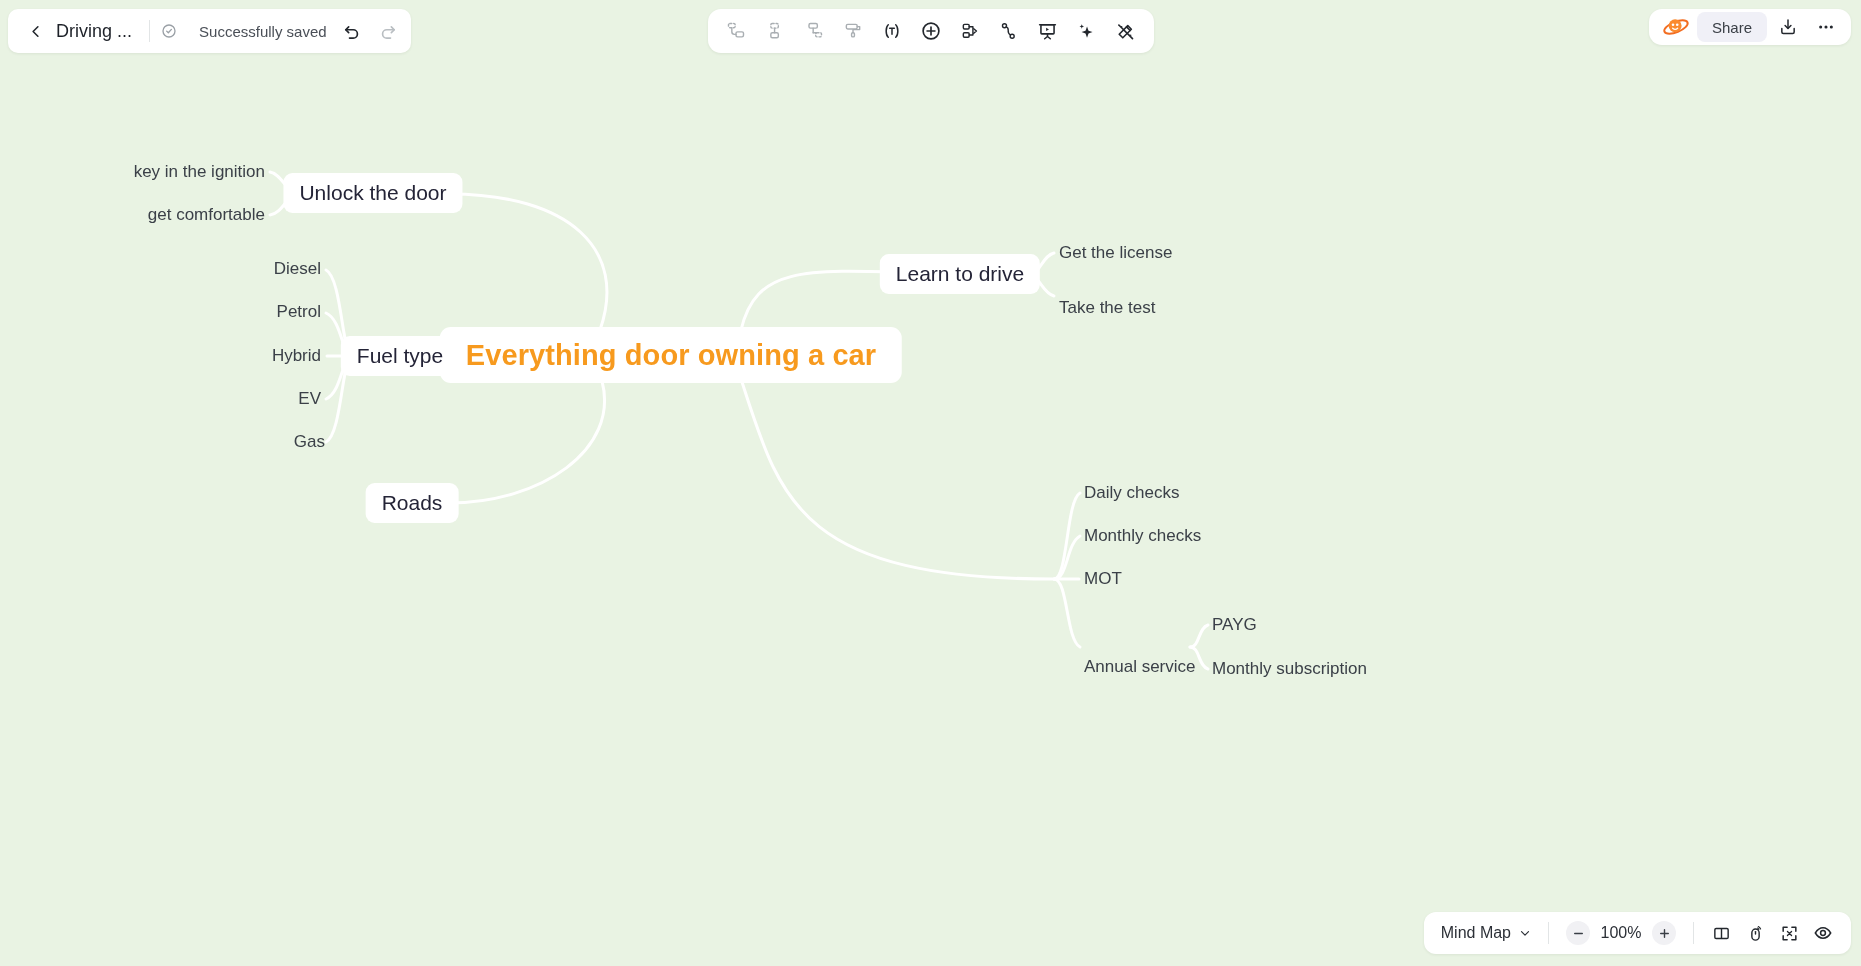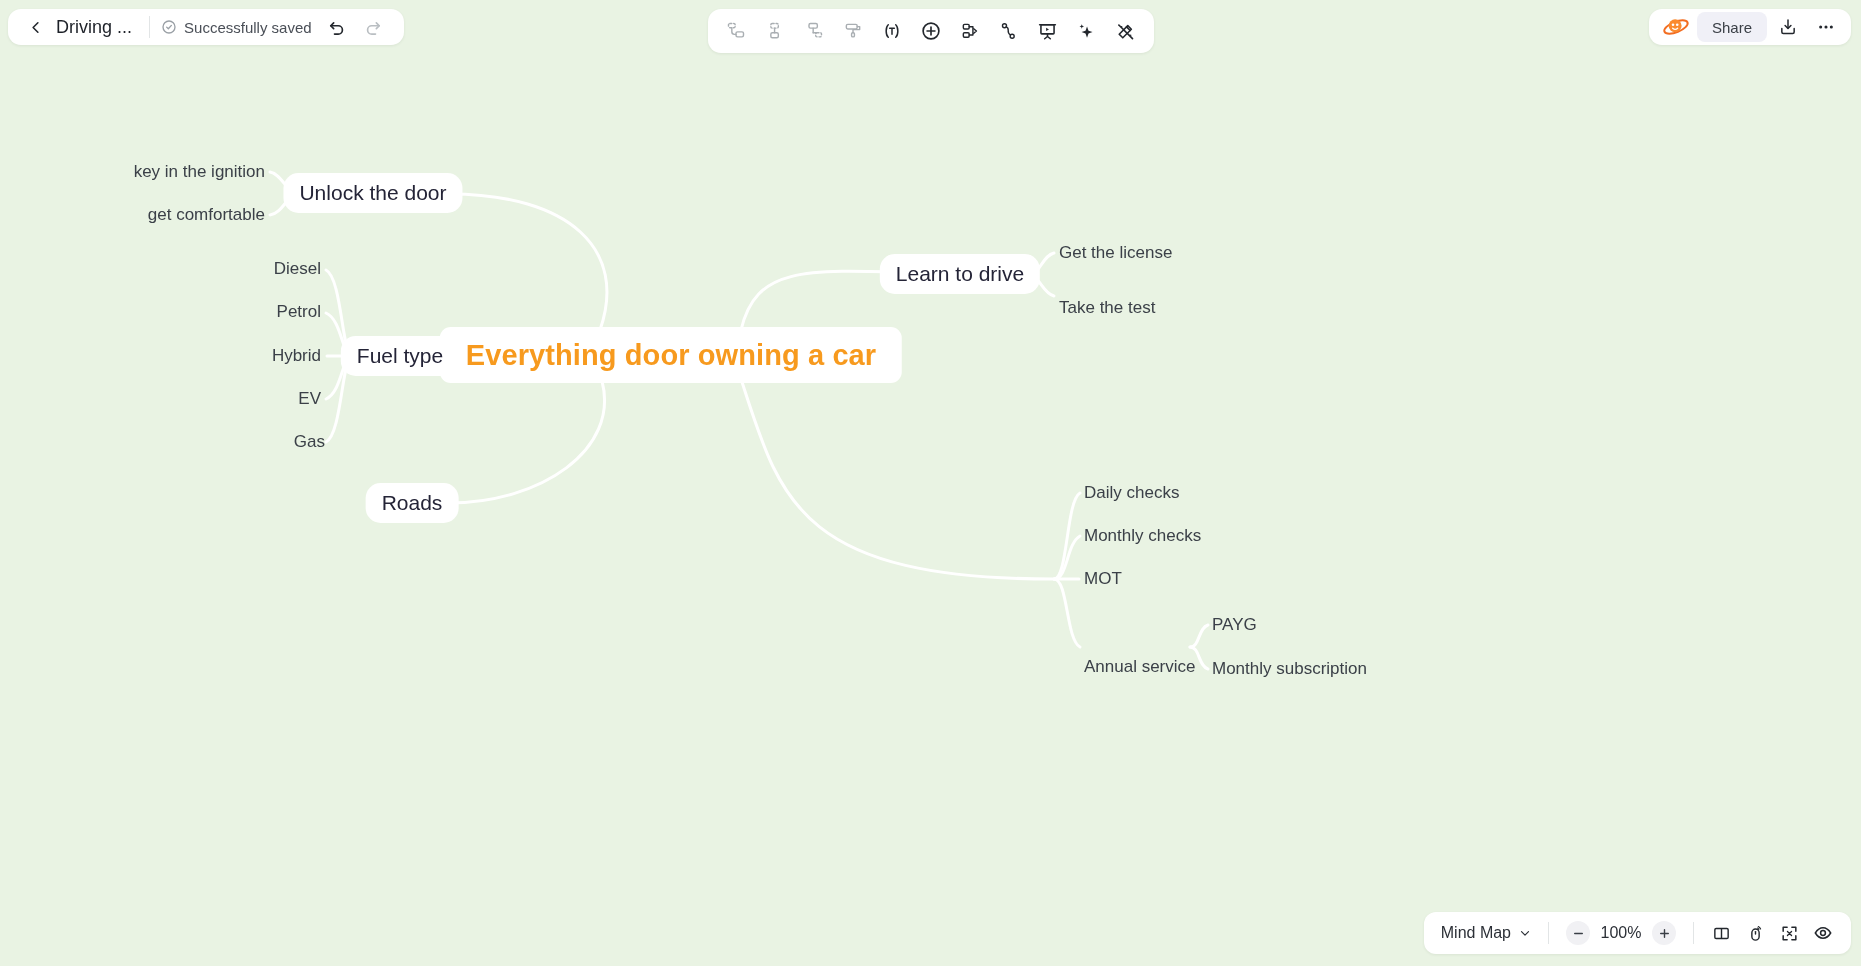--- a/index.html
+++ b/index.html
@@ -11,21 +11,21 @@
   }
   #app { position: relative; width: 1861px; height: 966px; background: #e9f3e3; }
 
   
   #canvas { position: absolute; inset: 0; }
   #links { position: absolute; left: 0; top: 0; width: 1861px; height: 966px; }
 
   .node {
     position: absolute;
     background: #ffffff;
-    border-radius: 15px;
+    border-radius: 9px;
     display: flex; align-items: center; justify-content: center;
     color: #242437;
     white-space: nowrap;
     transform: translate(-50%, -50%);
     box-shadow: 0 0 0 0 rgba(0,0,0,0);
   }
   .node.root {
     color: #f79a1e;
     font-weight: 700;
     font-size: 29px;
@@ -50,35 +50,35 @@
   .leaf.lalign { transform: translate(0, -50%); }
 
   
   .bar {
     position: absolute;
     background: #ffffff;
     border-radius: 13px;
     display: flex; align-items: center;
     box-shadow: 0 1px 3px rgba(25,40,20,.07);
   }
-  #titlebar { left: 8px; top: 9px; height: 36px; padding: 0 14px 0 10px; gap: 2px; }
+  #titlebar { left: 8px; top: 9px; height: 44px; padding: 0 6px 0 10px; gap: 2px; border-radius: 10px; }
   .iconbtn {
     width: 34px; height: 34px;
     display: flex; align-items: center; justify-content: center;
     border-radius: 8px; background: transparent; border: none;
     cursor: pointer; color: #2d3138; flex: none;
   }
   .iconbtn svg { display: block; }
   #doc-title {
     font-size: 18px; color: #1d2128; max-width: 92px;
     overflow: hidden; text-overflow: ellipsis; white-space: nowrap;
     padding: 0 6px 0 2px;
   }
   .vsep { width: 1px; height: 22px; background: #e2e5e6; margin: 0 9px; flex: none; }
-  #saved-wrap { display: flex; align-items: center; gap: 7px; padding-right: 6px; }
+  #saved-wrap { display: flex; align-items: center; gap: 22px; padding-right: 6px; }
   #saved-text { font-size: 15px; color: #4a4f57; white-space: nowrap; }
 
   
   #toolbar { left: 50%; transform: translateX(-50%); top: 9px; height: 44px; padding: 0 10px; gap: 3px; }
   #toolbar .iconbtn { width: 36px; height: 36px; }
 
   
   #rightbar { right: 10px; top: 9px; height: 36px; padding: 0 8px 0 10px; gap: 4px; }
   #share-btn {
     height: 30px; padding: 0 15px; border-radius: 8px;

